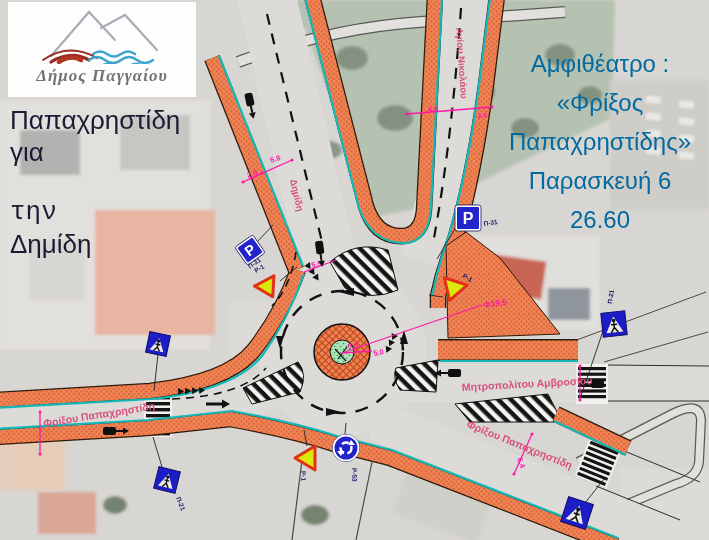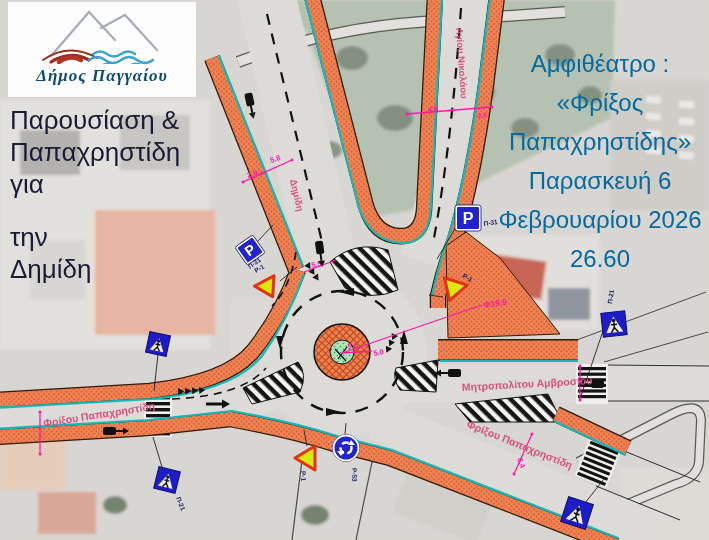--- a/index.html
+++ b/index.html
@@ -1,21 +1,21 @@
 <!DOCTYPE html>
 <html><head>
 <meta charset="utf-8">
 <style>
   html,body{margin:0;padding:0;background:#888;}
   .slide{position:relative;width:709px;height:540px;overflow:hidden;background:#d8d6d2;font-family:"Liberation Sans",sans-serif;}
   svg{position:absolute;left:0;top:0;}
   .logo-box{position:absolute;left:8px;top:2px;width:188px;height:95px;background:#fdfdfd;}
-  .logo-text{position:absolute;left:0;top:64px;width:188px;text-align:center;font-family:"Liberation Serif",serif;font-style:italic;font-weight:700;font-size:17px;letter-spacing:1px;color:#0c4a6e;}
+  .logo-text{position:absolute;left:0;top:64px;width:188px;text-align:center;font-family:"Liberation Serif",serif;font-style:italic;font-weight:700;font-size:17px;letter-spacing:1px;color:#737373;}
   .left-panel{position:absolute;left:10px;top:104px;width:205px;color:#1b1b33;font-size:26px;line-height:32px;}
-  .left-panel .p2{margin-top:21px;}
+  .left-panel .p2{margin-top:28px;font-family:Liberation Mono, monospace;}
   .event-panel{position:absolute;left:492px;top:44px;width:216px;text-align:center;color:#0369a1;font-size:24px;line-height:39px;}
   text{font-family:"Liberation Sans",sans-serif;}
   .street{font-size:10.5px;font-weight:700;fill:#d94f7e;}
   .street-sm{font-size:9.5px;font-weight:700;fill:#d94f7e;}
   .dim{font-size:7.5px;font-weight:700;fill:#ff18a8;}
   .dim-sm{font-size:6.5px;font-weight:700;fill:#ff18a8;}
   .code{font-size:6.5px;font-weight:700;fill:#16166a;}
   .psym{font-size:14px;font-weight:700;fill:#ffffff;}
 </style>
 </head>
@@ -377,28 +377,26 @@
         <path d="M32,60 Q44,52 54,58" stroke="#b03524" stroke-width="4.5"></path>
         <path d="M66,52 q7,-5 14,0 q7,5 14,0 q7,-5 14,0" stroke="#3da4cc" stroke-width="2.4"></path>
         <path d="M62,58 q8,-6 16,0 q8,6 16,0 q8,-6 16,0 q8,6 16,0" stroke="#3da4cc" stroke-width="2.4"></path>
         <path d="M74,64 q7,-5 14,0 q7,5 14,0 q7,-5 14,0" stroke="#3da4cc" stroke-width="2.2"></path>
       </g>
     </svg>
     <div class="logo-text">Δήμος Παγγαίου</div>
   </div>
 
   <div class="left-panel">
-    <div>Παρουσίαση &amp;</div>
     <div>Παπαχρηστίδη για</div>
     <div class="p2">την</div>
     <div>Δημίδη</div>
   </div>
 
   <div class="event-panel">
     <div>Αμφιθέατρο :</div>
     <div>«Φρίξος</div>
     <div>Παπαχρηστίδης»</div>
     <div>Παρασκευή 6</div>
-    <div>Φεβρουαρίου 2026</div>
     <div>26.60</div>
   </div>
 
 </div>
 
 </body></html>

